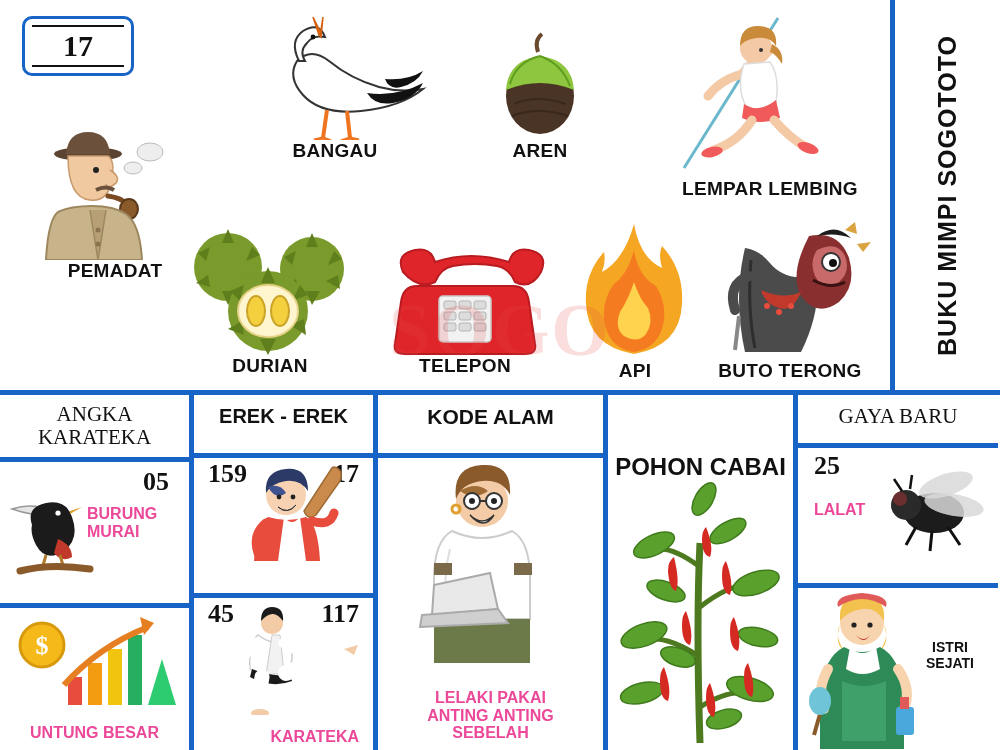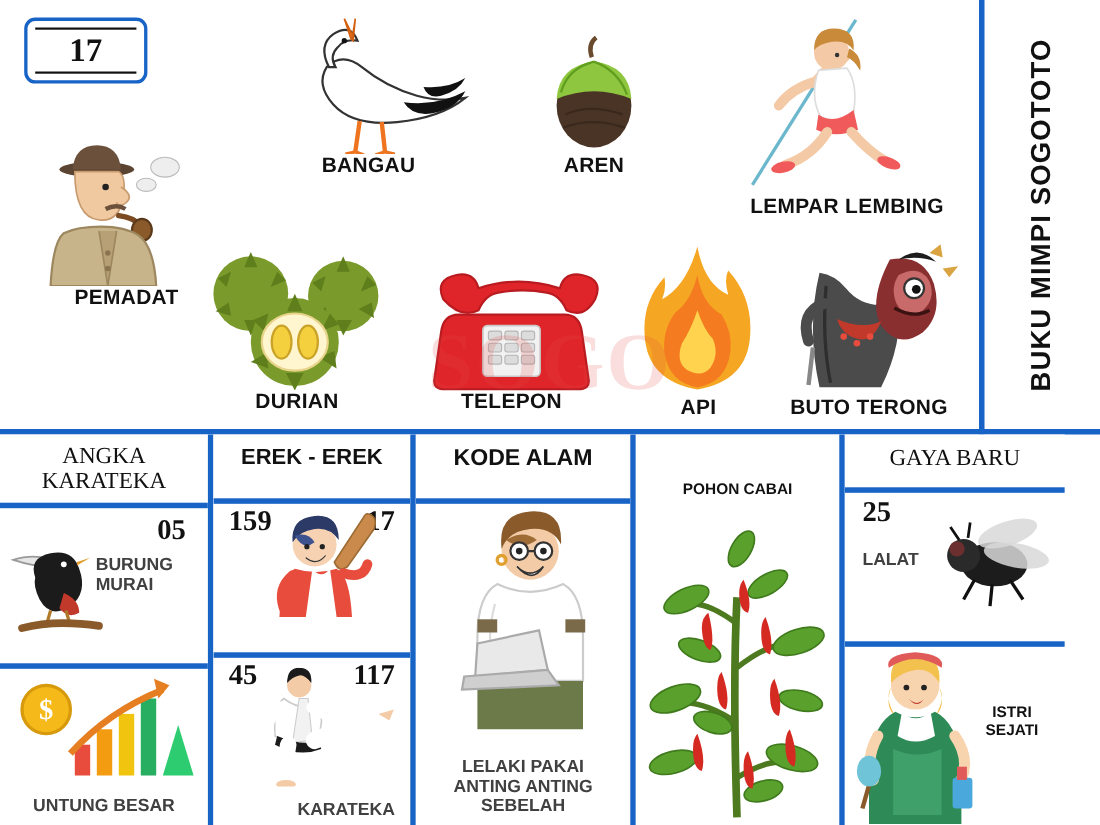--- a/index.html
+++ b/index.html
@@ -107,31 +107,31 @@
     font-size: 21px;
     color: #111;
     padding-top: 8px;
     line-height: 1.1;
     font-family: "Liberation Serif", serif;
   }
   .panel-title.bold { font-weight: bold; font-family: "Liberation Sans", sans-serif; font-size: 20px; }
 
   .p1 { width: 194px; }
   .p2 { width: 184px; }
-  .p3 { width: 200px; }
+  .p3 { width: 230px; }
   .p4 { width: 190px; }
   .p5 { width: 200px; }
 
   .divider-h {
     position: absolute; left: 0; width: 100%;
     border-top: 5px solid #1763c6;
   }
 
   .num { font-size: 26px; font-weight: bold; color: #111; font-family: "Liberation Serif", serif;}
-  .lbl { font-size: 16px; font-weight: bold; color: #404040; line-height: 1.1; }
+  .lbl { font-size: 16px; font-weight: bold; color: #ec4899; line-height: 1.1; }
   .lbl-sm { font-size: 14px; font-weight: bold; color: #111; line-height: 1.15; }
 
   svg { display: block; }
 </style>
 </head>
 <body>
 
 <div id="page">
 
   <div class="watermark">SOGO</div>
@@ -482,21 +482,21 @@
         <path d="M32 158 l76 -6 l10 14 l-88 4 z" fill="#cfcfcf" stroke="#aaa" stroke-width="2"></path>
       </svg>
       <div class="lbl" style="position:absolute; left:0; right:0; bottom:8px; text-align:center;">
         <div>LELAKI PAKAI</div>
         <div>ANTING ANTING</div>
         <div>SEBELAH</div>
       </div>
     </div>
 
     <div class="panel p4">
-      <div class="panel-title bold" style="padding-top:42px; font-size:14px;">POHON CABAI</div>
+      <div class="panel-title bold" style="padding-top:42px; font-size:24px;margin-top:17px;">POHON CABAI</div>
       <svg width="186" height="290" viewBox="0 0 186 290" style="position:absolute; left:0; top:62px;">
 
         <path d="M92 286 q-4 -120 0 -200" stroke="#4d7a1f" stroke-width="7" fill="none"></path>
         <path d="M92 200 q-30 -20 -52 -18" stroke="#4d7a1f" stroke-width="5" fill="none"></path>
         <path d="M92 150 q28 -22 48 -22" stroke="#4d7a1f" stroke-width="5" fill="none"></path>
         <path d="M92 110 q-24 -18 -40 -18" stroke="#4d7a1f" stroke-width="5" fill="none"></path>
         <path d="M92 250 q26 -16 44 -14" stroke="#4d7a1f" stroke-width="5" fill="none"></path>
 
         <g fill="#5aa02c" stroke="#3f7a1c" stroke-width="1.5">
           <ellipse cx="36" cy="178" rx="24" ry="11" transform="rotate(-20 36 178)"></ellipse>

